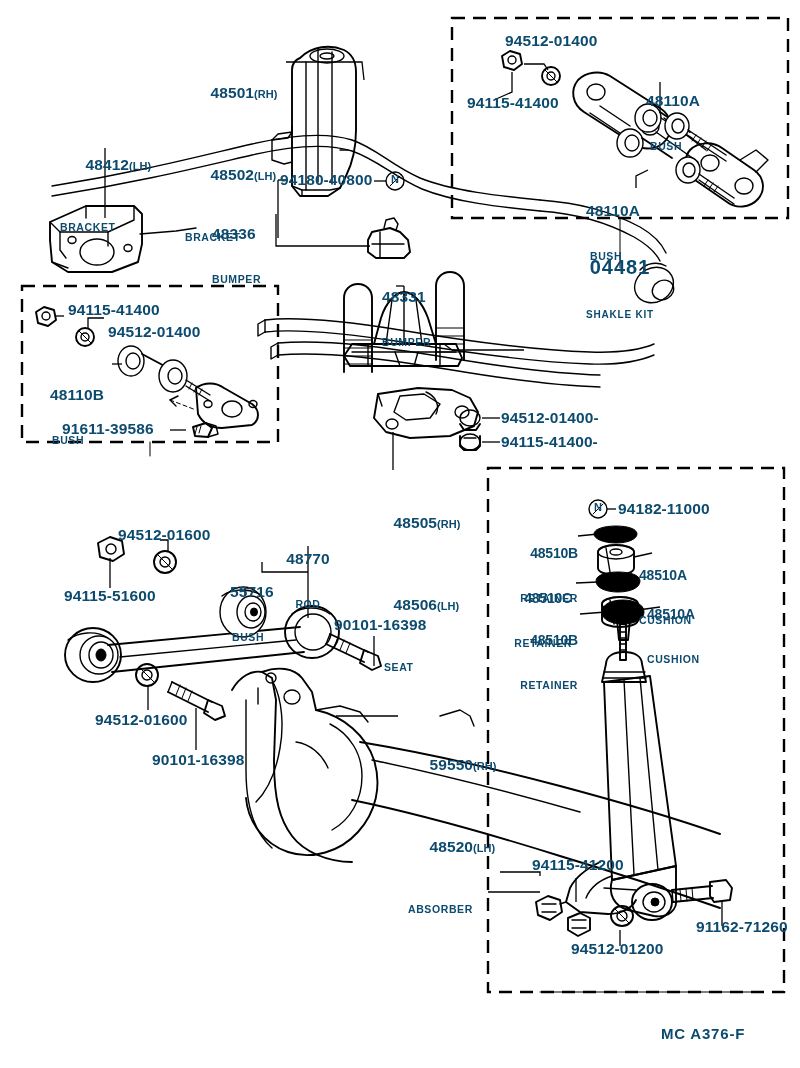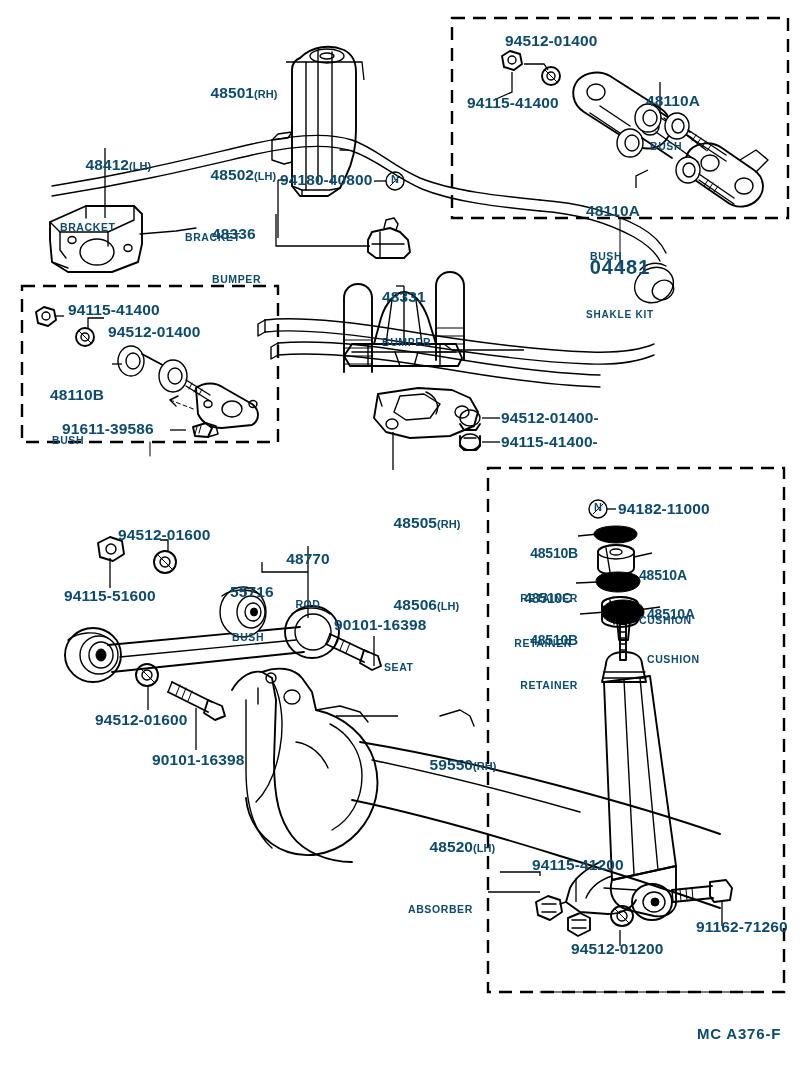--- a/index.html
+++ b/index.html
@@ -674,15 +674,15 @@
     <span class="row num-sm">48510B</span>
     <span class="row desc">RETAINER</span>
   </div>
 
   <div class="lbl num" style="left:532px; top:857px;">94115-41200</div>
 
   <div class="lbl num" style="left:571px; top:941px;">94512-01200</div>
 
   <div class="lbl num" style="left:672px; top:919px;margin-left:24px;">91162-71260</div>
 
-  <div class="lbl footer-code" style="left:697px; top:1026px;text-align:right;">MC A376-F</div>
+  <div class="lbl footer-code" style="left:661px; top:1026px;text-align:right;">MC A376-F</div>
 
 </div>
 
 </body></html>

